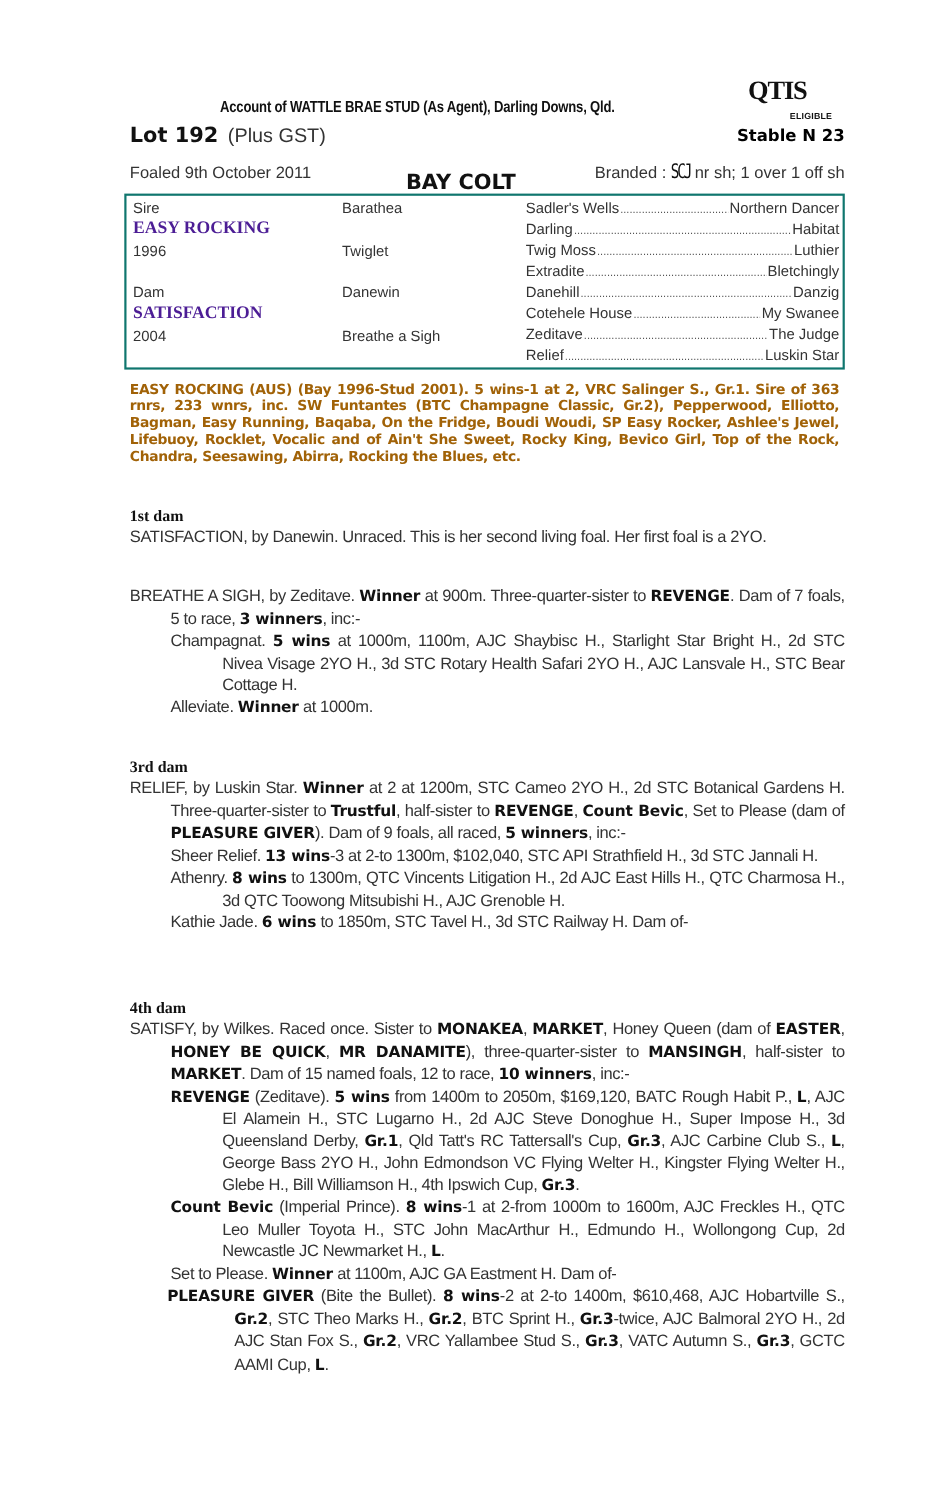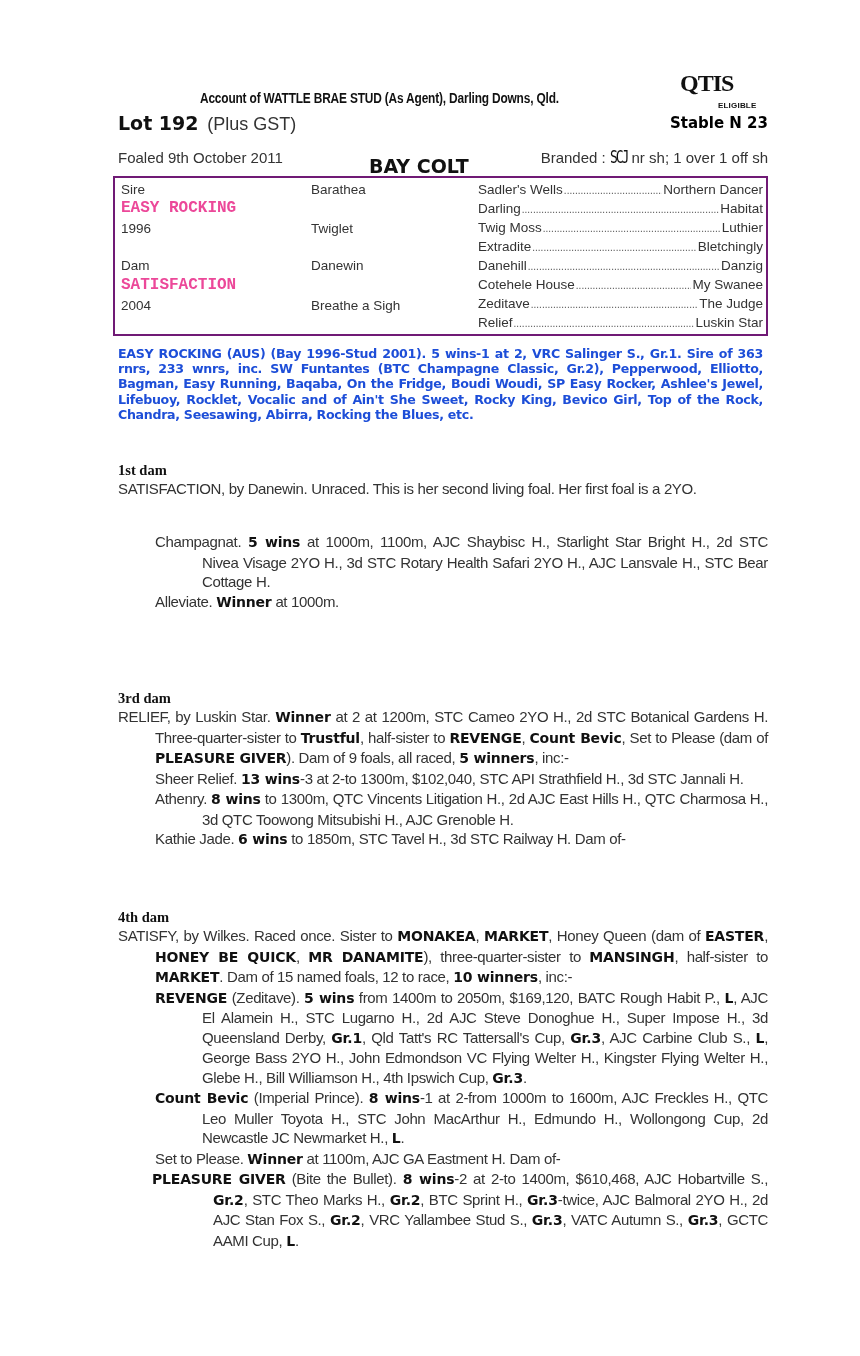--- a/index.html
+++ b/index.html
@@ -12,27 +12,27 @@
   .qtis .q { position:absolute; left:2px; top:-2px; font-family:"Liberation Serif", serif; font-size:24px; font-weight:bold; letter-spacing:-1px; color:#111; }
   .qtis .elig { position:absolute; left:40px; top:29px; font-size:8px; font-weight:bold; color:#111; letter-spacing:0.2px; }
   .lotline { position:absolute; left:0; top:40px; width:655px; height:26px; }
   .lot { position:absolute; left:5px; top:0; font-family:"DejaVu Sans", sans-serif; font-weight:bold; font-size:19px; color:#111; }
   .gst { font-family:"Liberation Sans", sans-serif; font-weight:normal; font-size:18px; color:#333; margin-left:2px; }
   .sex { position:absolute; left:256px; top:-1px; font-family:"DejaVu Sans", sans-serif; font-weight:bold; font-size:19px; color:#111;margin-top:44px; }
   .stable { position:absolute; right:0; top:2px; font-family:"DejaVu Sans", sans-serif; font-weight:bold; font-size:15px; color:#000000; }
   .foaled { position:absolute; left:5px; top:77px; font-size:15px; color:#333; }
   .brand { position:absolute; right:0; top:77px; font-size:15px; color:#333; white-space:nowrap; }
   .brandmark { font-family:"DejaVu Sans Mono", monospace; font-size:13px; letter-spacing:-2px; transform:scaleY(1.4); display:inline-block; vertical-align:2px; color:#111; }
-  .ped { position:absolute; left:0; top:104px; width:651px; height:156px; border:2px solid #701a75; box-sizing:content-box; }
+  .ped { position:absolute; left:0; top:104px; width:651px; height:156px; border:2px solid #0f766e; box-sizing:content-box; }
   .ped .cell { position:absolute; font-size:13.5px; color:#333; white-space:nowrap; }
-  .ped .big { font-family:Liberation Mono, monospace; font-weight:bold; font-size:16px; color:#ec4899; }
+  .ped .big { font-family:Liberation Serif, serif; font-weight:bold; font-size:16px; color:#4c1d95; }
   .ped .g3 { position:absolute; left:363px; width:285px; font-size:13.5px; color:#333; display:flex; white-space:nowrap; }
   .ped .g3 .dots { flex:1; overflow:hidden; margin:0 1px; color:#555; letter-spacing:0px; }
   .ped .g3 .dots::before { content:"................................................................................................"; font-size:10px; }
-  .sirepara { position:absolute; left:5px; top:274px; width:645px; font-family:"DejaVu Sans", sans-serif; font-weight:bold; font-size:12.6px; line-height:15.2px; text-align:justify; color:#1d4ed8; letter-spacing:-0.3px; }
+  .sirepara { position:absolute; left:5px; top:274px; width:645px; font-family:"DejaVu Sans", sans-serif; font-weight:bold; font-size:12.6px; line-height:15.2px; text-align:justify; color:#a16207; letter-spacing:-0.3px; }
   .sec { position:absolute; left:5px; width:650px; }
   .sec h3 { margin:0; font-family:Liberation Serif, serif; font-weight:bold; font-size:14.5px; line-height:17px; color:#111; }
   .p { font-size:15px; line-height:19.5px; color:#333; text-align:justify; letter-spacing:-0.35px; }
   .p b { font-family:"DejaVu Sans", sans-serif; font-weight:bold; color:#111; letter-spacing:-0.2px; font-size:14px; }
   .l0 { padding-left:37px; text-indent:-37px; }
   .l1 { padding-left:84px; text-indent:-47px; }
   .l2 { padding-left:100px; text-indent:-50px; }
   .l3b { padding-left:95px; text-indent:-61px; }
 </style>
 </head>
@@ -116,20 +116,21 @@
   <div class="sirepara">EASY ROCKING (AUS) (Bay 1996-Stud 2001). 5 wins-1 at 2, VRC Salinger S., Gr.1. Sire of 363 rnrs, 233 wnrs, inc. SW Funtantes (BTC Champagne Classic, Gr.2), Pepperwood, Elliotto, Bagman, Easy Running, Baqaba, On the Fridge, Boudi Woudi, SP Easy Rocker, Ashlee's Jewel, Lifebuoy, Rocklet, Vocalic and of Ain't She Sweet, Rocky King, Bevico Girl, Top of the Rock, Chandra, Seesawing, Abirra, Rocking the Blues, etc.</div>
 
   <div class="sec" style="top:390px">
     <h3>1st dam</h3>
     <div>
         <div class="p l0">SATISFACTION, by Danewin. Unraced. This is her second living foal. Her first foal is a 2YO.</div>
       </div>
   </div>
   <div class="sec" style="top:460px">
     <div>
+        <div class="p l0">BREATHE A SIGH, by Zeditave. <b>Winner</b> at 900m. Three-quarter-sister to <b>REVENGE</b>. Dam of 7 foals, 5 to race, <b>3 winners</b>, inc:-</div>
         <div class="p l1">Champagnat. <b>5 wins</b> at 1000m, 1100m, AJC Shaybisc H., Starlight Star Bright H., 2d STC Nivea Visage 2YO H., 3d STC Rotary Health Safari 2YO H., AJC Lansvale H., STC Bear Cottage H.</div>
         <div class="p l1">Alleviate. <b>Winner</b> at 1000m.</div>
       </div>
   </div>
   <div class="sec" style="top:618px">
     <h3>3rd dam</h3>
     <div>
         <div class="p l0">RELIEF, by Luskin Star. <b>Winner</b> at 2 at 1200m, STC Cameo 2YO H., 2d STC Botanical Gardens H. Three-quarter-sister to <b>Trustful</b>, half-sister to <b>REVENGE</b>, <b>Count Bevic</b>, Set to Please (dam of <b>PLEASURE GIVER</b>). Dam of 9 foals, all raced, <b>5 winners</b>, inc:-</div>
         <div class="p l1">Sheer Relief. <b>13 wins</b>-3 at 2-to 1300m, $102,040, STC API Strathfield H., 3d STC Jannali H.</div>
         <div class="p l1">Athenry. <b>8 wins</b> to 1300m, QTC Vincents Litigation H., 2d AJC East Hills H., QTC Charmosa H., 3d QTC Toowong Mitsubishi H., AJC Grenoble H.</div>

